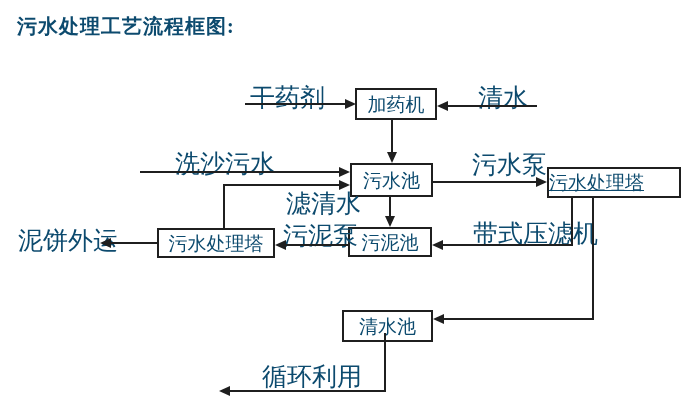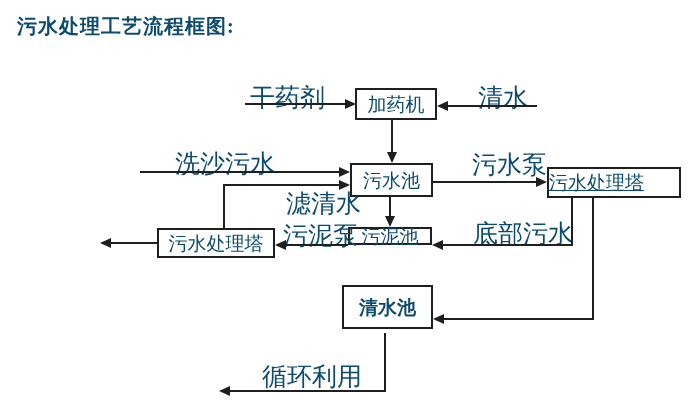--- a/index.html
+++ b/index.html
@@ -50,33 +50,34 @@
 <div id="canvas">
 
   <div class="title">污水处理工艺流程框图:</div>
 
   <div class="node" style="left:355px;top:88px;width:82px;height:32px;">加药机</div>
 
   <div class="node" style="left:350px;top:163px;width:83px;height:34px;">污水池</div>
 
   <div class="node left-align" style="left:547px;top:167px;width:134px;height:31px;">污水处理塔</div>
 
-  <div class="node" style="left:348px;top:227px;width:84px;height:18px;text-align:right;">污泥池</div>
+  <div class="node" style="left:348px;top:227px;width:84px;height:30px;text-align:right;">污泥池</div>
 
   <div class="node" style="left:157px;top:228px;width:118px;height:30px;">污水处理塔</div>
 
-  <div class="node" style="left:342px;top:285px;width:91px;height:44px;font-weight:bold;">清水池</div>
+  <div class="node" style="left:342px;top:310px;width:91px;height:32px;">清水池</div>
 
   <div class="lbl" style="left:250px;top:85px;">干药剂</div>
   <div class="lbl" style="left:478px;top:85px;text-align:right;">清水</div>
   <div class="lbl" style="left:175px;top:151px;">洗沙污水</div>
   <div class="lbl" style="left:472px;top:152px;">污水泵</div>
   <div class="lbl" style="left:258px;top:191px;margin-left:28px;">滤清水</div>
   <div class="lbl" style="left:283px;top:223px;">污泥泵</div>
-  <div class="lbl" style="left:473px;top:221px;">底部污水</div>
+  <div class="lbl" style="left:473px;top:221px;">带式压滤机</div>
+  <div class="lbl" style="left:18px;top:228px;">泥饼外运</div>
   <div class="lbl" style="left:262px;top:364px;">循环利用</div>
 
   <div class="line" style="left:245px;top:103px;width:101px;height:2px;"></div>
   <div class="ah r" style="left:345px;top:99px;"></div>
 
   <div class="line" style="left:448px;top:105px;width:89px;height:2px;"></div>
   <div class="ah l" style="left:437px;top:101px;"></div>
 
   <div class="line" style="left:391px;top:120px;width:2px;height:33px;"></div>
   <div class="ah d" style="left:387px;top:152px;"></div>

